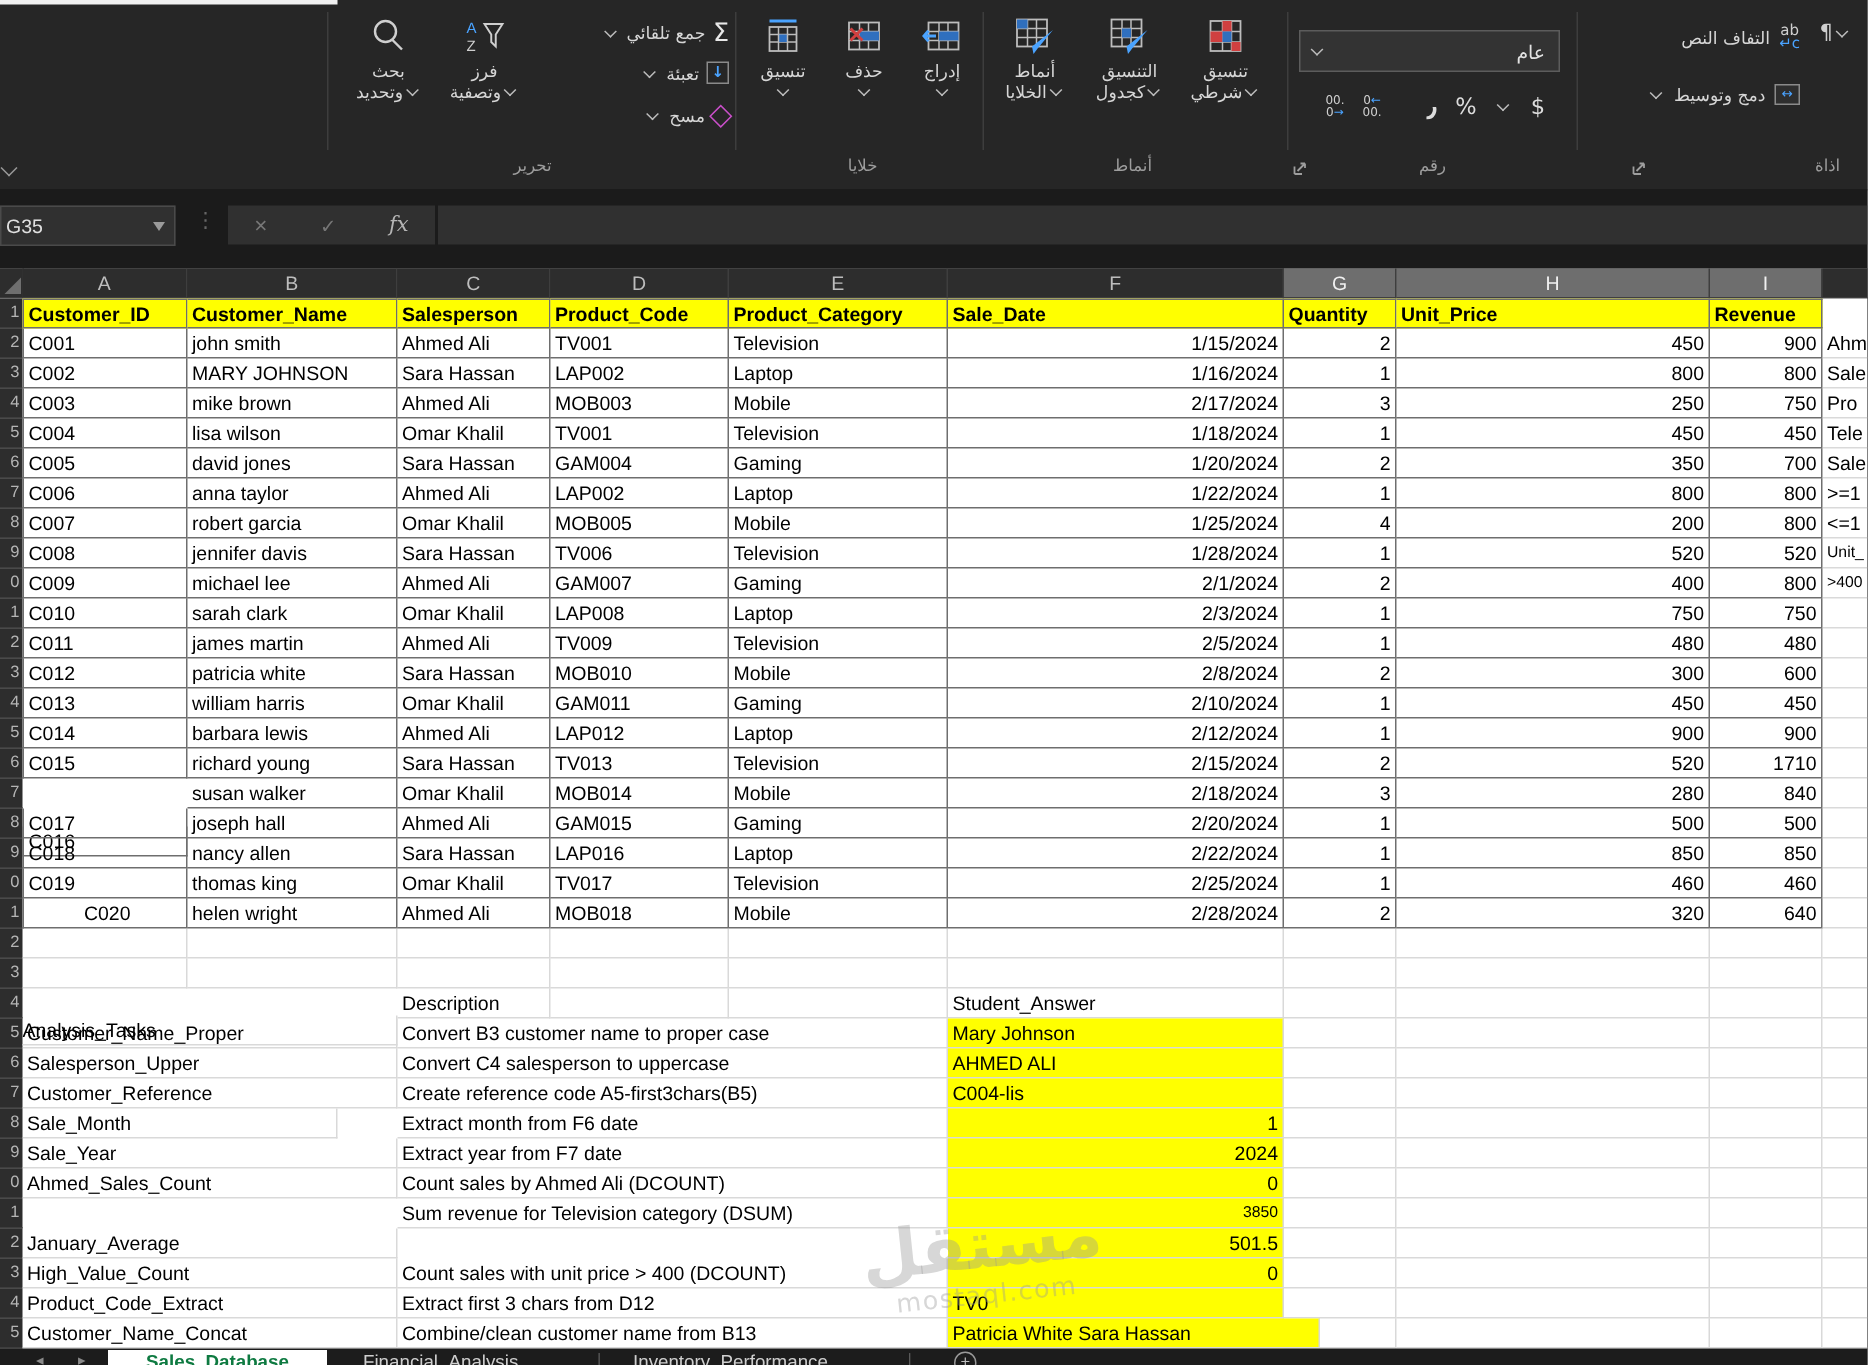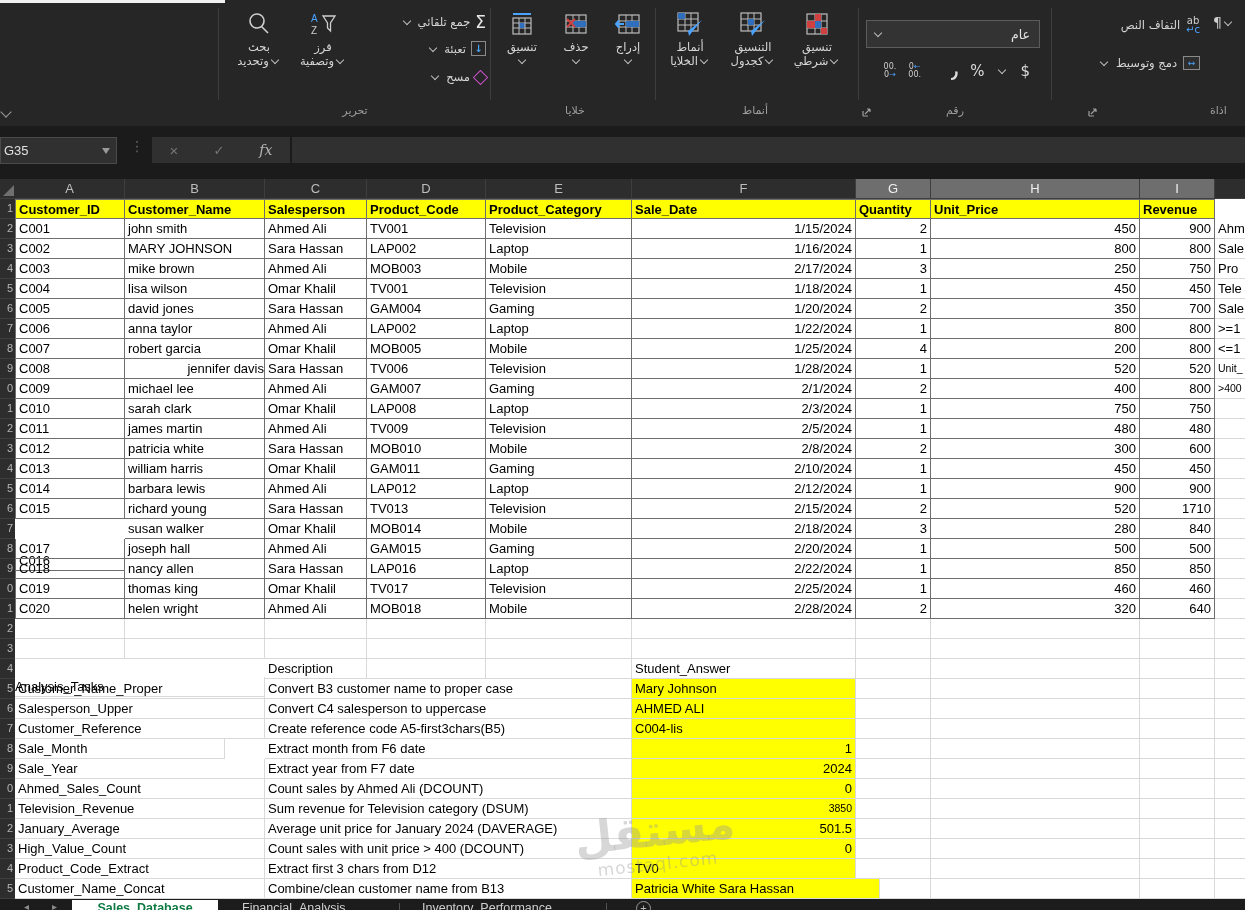--- a/index.html
+++ b/index.html
@@ -404,21 +404,21 @@
       <div class="cell tc txt tl" style="left: 15px; top: 140px; width: 110px; height: 20px;">C007</div>
       <div class="cell tc txt" style="left: 125px; top: 140px; width: 140px; height: 20px;">robert garcia</div>
       <div class="cell tc txt" style="left: 265px; top: 140px; width: 102px; height: 20px;">Omar Khalil</div>
       <div class="cell tc txt" style="left: 367px; top: 140px; width: 119px; height: 20px;">MOB005</div>
       <div class="cell tc txt" style="left: 486px; top: 140px; width: 146px; height: 20px;">Mobile</div>
       <div class="cell tc num" style="left: 632px; top: 140px; width: 224px; height: 20px;">1/25/2024</div>
       <div class="cell tc num" style="left: 856px; top: 140px; width: 75px; height: 20px;">4</div>
       <div class="cell tc num" style="left: 931px; top: 140px; width: 209px; height: 20px;">200</div>
       <div class="cell tc num" style="left: 1140px; top: 140px; width: 75px; height: 20px;">800</div>
       <div class="cell tc txt tl" style="left: 15px; top: 160px; width: 110px; height: 20px;">C008</div>
-      <div class="cell tc txt" style="left: 125px; top: 160px; width: 140px; height: 20px; text-align: right;">jennifer davis</div>
+      <div class="cell tc txt" style="left: 125px; top: 160px; width: 140px; height: 20px;">jennifer davis</div>
       <div class="cell tc txt" style="left: 265px; top: 160px; width: 102px; height: 20px;">Sara Hassan</div>
       <div class="cell tc txt" style="left: 367px; top: 160px; width: 119px; height: 20px;">TV006</div>
       <div class="cell tc txt" style="left: 486px; top: 160px; width: 146px; height: 20px;">Television</div>
       <div class="cell tc num" style="left: 632px; top: 160px; width: 224px; height: 20px;">1/28/2024</div>
       <div class="cell tc num" style="left: 856px; top: 160px; width: 75px; height: 20px;">1</div>
       <div class="cell tc num" style="left: 931px; top: 160px; width: 209px; height: 20px;">520</div>
       <div class="cell tc num" style="left: 1140px; top: 160px; width: 75px; height: 20px;">520</div>
       <div class="cell tc txt tl" style="left: 15px; top: 180px; width: 110px; height: 20px;">C009</div>
       <div class="cell tc txt" style="left: 125px; top: 180px; width: 140px; height: 20px;">michael lee</div>
       <div class="cell tc txt" style="left: 265px; top: 180px; width: 102px; height: 20px;">Ahmed Ali</div>
@@ -511,21 +511,21 @@
       <div class="cell tc num" style="left: 1140px; top: 360px; width: 75px; height: 20px;">850</div>
       <div class="cell tc txt tl" style="left: 15px; top: 380px; width: 110px; height: 20px;">C019</div>
       <div class="cell tc txt" style="left: 125px; top: 380px; width: 140px; height: 20px;">thomas king</div>
       <div class="cell tc txt" style="left: 265px; top: 380px; width: 102px; height: 20px;">Omar Khalil</div>
       <div class="cell tc txt" style="left: 367px; top: 380px; width: 119px; height: 20px;">TV017</div>
       <div class="cell tc txt" style="left: 486px; top: 380px; width: 146px; height: 20px;">Television</div>
       <div class="cell tc num" style="left: 632px; top: 380px; width: 224px; height: 20px;">2/25/2024</div>
       <div class="cell tc num" style="left: 856px; top: 380px; width: 75px; height: 20px;">1</div>
       <div class="cell tc num" style="left: 931px; top: 380px; width: 209px; height: 20px;">460</div>
       <div class="cell tc num" style="left: 1140px; top: 380px; width: 75px; height: 20px;">460</div>
-      <div class="cell tc txt tl" style="left: 15px; top: 400px; width: 110px; height: 20px;">C020</div>
+      <div class="cell tc txt tl" style="left: 15px; top: 400px; width: 110px; height: 20px; text-align: center;">C020</div>
       <div class="cell tc txt" style="left: 125px; top: 400px; width: 140px; height: 20px;">helen wright</div>
       <div class="cell tc txt" style="left: 265px; top: 400px; width: 102px; height: 20px;">Ahmed Ali</div>
       <div class="cell tc txt" style="left: 367px; top: 400px; width: 119px; height: 20px;">MOB018</div>
       <div class="cell tc txt" style="left: 486px; top: 400px; width: 146px; height: 20px;">Mobile</div>
       <div class="cell tc num" style="left: 632px; top: 400px; width: 224px; height: 20px;">2/28/2024</div>
       <div class="cell tc num" style="left: 856px; top: 400px; width: 75px; height: 20px;">2</div>
       <div class="cell tc num" style="left: 931px; top: 400px; width: 209px; height: 20px;">320</div>
       <div class="cell tc num" style="left: 1140px; top: 400px; width: 75px; height: 20px;">640</div>
       <div class="cell jc txt" style="left: 1215px; top: 20px; width: 30px; height: 20px;">Ahm</div>
       <div class="cell jc txt" style="left: 1215px; top: 40px; width: 30px; height: 20px;">Sale</div>
@@ -611,29 +611,27 @@
       <div class="cell gc" style="left: 931px; top: 560px; width: 209px; height: 20px;"></div>
       <div class="cell gc" style="left: 1140px; top: 560px; width: 75px; height: 20px;"></div>
       <div class="cell jc" style="left: 1215px; top: 560px; width: 30px; height: 20px;"></div>
       <div class="cell gc txt" style="left: 265px; top: 580px; width: 367px; height: 20px;">Count sales by Ahmed Ali (DCOUNT)</div>
       <div class="cell gc txt" style="left: 15px; top: 580px; width: 250px; height: 20px;">Ahmed_Sales_Count</div>
       <div class="cell gc yellow num" style="left: 632px; top: 580px; width: 224px; height: 20px;">0</div>
       <div class="cell gc" style="left: 856px; top: 580px; width: 75px; height: 20px;"></div>
       <div class="cell gc" style="left: 931px; top: 580px; width: 209px; height: 20px;"></div>
       <div class="cell gc" style="left: 1140px; top: 580px; width: 75px; height: 20px;"></div>
       <div class="cell jc" style="left: 1215px; top: 580px; width: 30px; height: 20px;"></div>
-      <div class="cell gc txt" style="left: 15px; top: 600px; width: 250px; height: 20px;">Television_Revenue</div>
       <div class="cell gc txt" style="left: 265px; top: 600px; width: 367px; height: 20px;">Sum revenue for Television category (DSUM)</div>
       <div class="cell gc yellow num small" style="left: 632px; top: 600px; width: 224px; height: 20px;">3850</div>
       <div class="cell gc" style="left: 856px; top: 600px; width: 75px; height: 20px;"></div>
       <div class="cell gc" style="left: 931px; top: 600px; width: 209px; height: 20px;"></div>
       <div class="cell gc" style="left: 1140px; top: 600px; width: 75px; height: 20px;"></div>
       <div class="cell jc" style="left: 1215px; top: 600px; width: 30px; height: 20px;"></div>
       <div class="cell gc txt" style="left: 15px; top: 620px; width: 250px; height: 20px;">January_Average</div>
-      <div class="cell gc txt" style="left: 265px; top: 620px; width: 367px; height: 20px;">Average unit price for January 2024 (DAVERAGE)</div>
       <div class="cell gc yellow num" style="left: 632px; top: 620px; width: 224px; height: 20px;">501.5</div>
       <div class="cell gc" style="left: 856px; top: 620px; width: 75px; height: 20px;"></div>
       <div class="cell gc" style="left: 931px; top: 620px; width: 209px; height: 20px;"></div>
       <div class="cell gc" style="left: 1140px; top: 620px; width: 75px; height: 20px;"></div>
       <div class="cell jc" style="left: 1215px; top: 620px; width: 30px; height: 20px;"></div>
       <div class="cell gc txt" style="left: 15px; top: 640px; width: 250px; height: 20px;">High_Value_Count</div>
       <div class="cell gc txt" style="left: 265px; top: 640px; width: 367px; height: 20px;">Count sales with unit price &gt; 400 (DCOUNT)</div>
       <div class="cell gc yellow num" style="left: 632px; top: 640px; width: 224px; height: 20px;">0</div>
       <div class="cell gc" style="left: 856px; top: 640px; width: 75px; height: 20px;"></div>
       <div class="cell gc" style="left: 931px; top: 640px; width: 209px; height: 20px;"></div>

